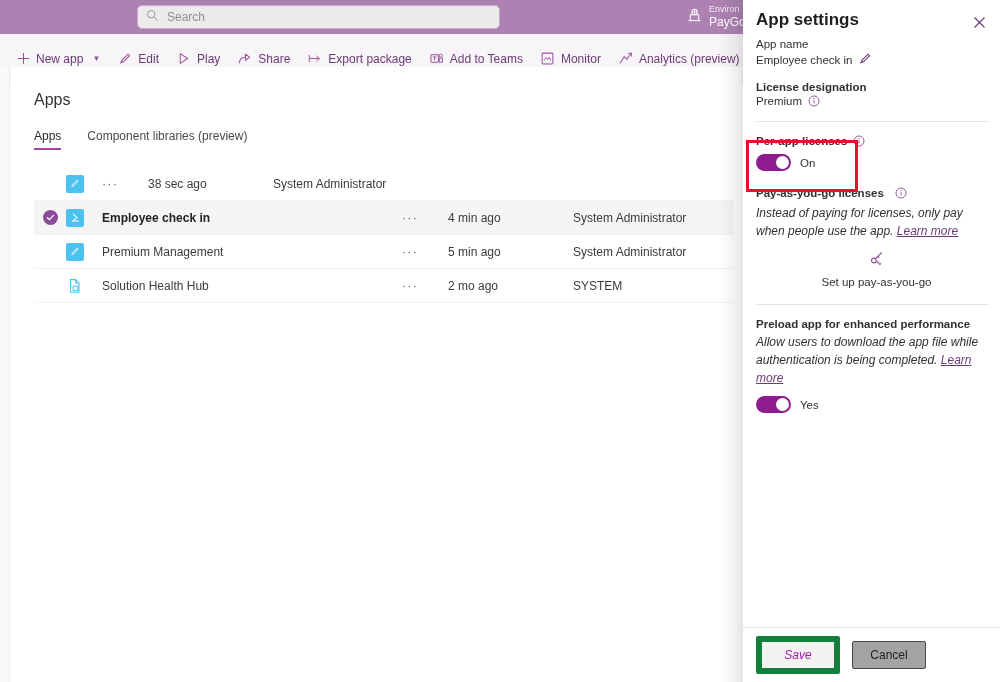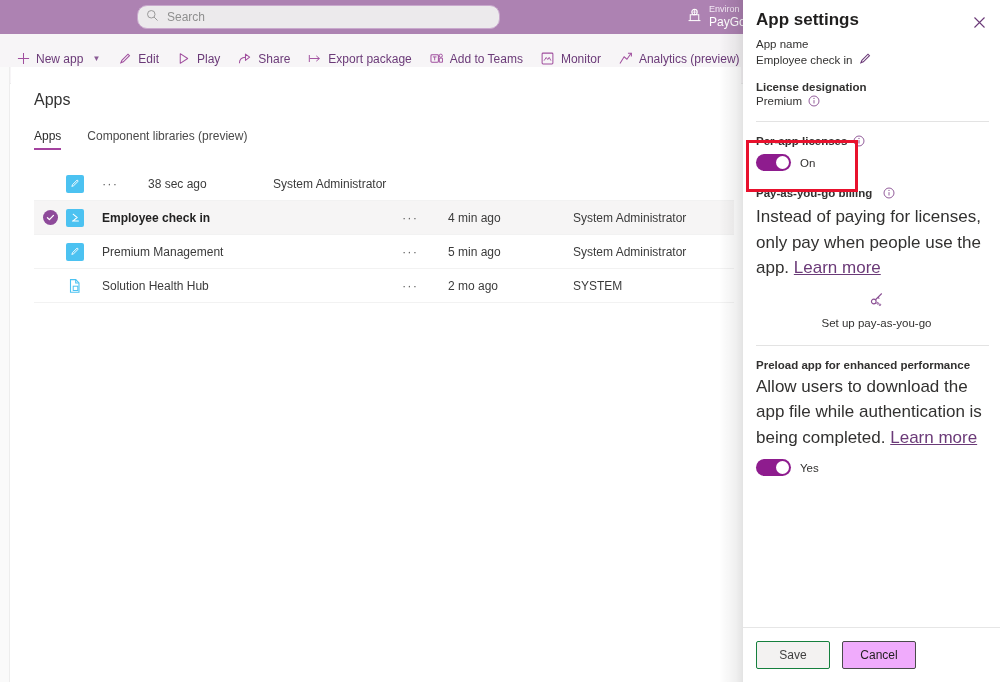--- a/index.html
+++ b/index.html
@@ -13,21 +13,21 @@
   #root { position: relative; width: 1000px; height: 682px; }
 
   
   .topbar {
     position: absolute; top: 0; left: 0; width: 1000px; height: 34px;
     background: #ad82b2;
     display: flex; align-items: center;
   }
   .search-box {
     position: absolute; left: 137px; top: 5px; width: 363px; height: 24px;
-    background: #eceaec; border: 1px solid #c9a9cd; border-radius: 10px;
+    background: #eceaec; border: 1px solid #c9a9cd; border-radius: 5px;
     display: flex; align-items: center; padding: 0 8px; box-sizing: border-box;
   }
   .search-box .ph { font-size: 12px; color: #8f8f8f; margin-left: 8px; }
   .env-block {
     position: absolute; left: 686px; top: 2px; height: 30px;
     display: flex; align-items: center; color: #ffffff; overflow: hidden; width: 58px;
   }
   .env-text { margin-left: 6px; line-height: 1.25; }
   .env-text .l1 { font-size: 9px; color: #f3e9f4; white-space: nowrap; }
   .env-text .l2 { font-size: 12px; color: #ffffff; white-space: nowrap; }
@@ -114,21 +114,21 @@
   .panel-title { position: absolute; left: 13px; top: 10px; font-size: 17px; font-weight: 600; color: #201f1e; }
   .panel-close {
     position: absolute; right: 12px; top: 13px; width: 18px; height: 18px;
     display: flex; align-items: center; justify-content: center; cursor: pointer;
   }
   .p-body { position: absolute; left: 13px; top: 38px; width: 233px; }
   .lbl { font-size: 11.5px; color: #323130; margin-bottom: 2px; }
   .lbl.bold { font-weight: 700; }
   .val-row { display: flex; align-items: center; gap: 6px; font-size: 11.5px; color: #323130; }
   .hr { height: 1px; background: #e3e3e3; margin: 10px 0 0 0; }
-  .desc { font-size: 17px; color: #323130; line-height: 1.5; }
+  .desc { font-size: 12px; color: #323130; line-height: 1.5; font-style: italic; }
   a.learn { color: #6b3a78; text-decoration: underline; cursor: pointer; }
   .toggle {
     width: 35px; height: 17px; border-radius: 9px; background: #8e1c8e;
     position: relative; display: inline-block; vertical-align: middle; cursor: pointer;
   }
   .toggle .knob {
     position: absolute; right: 2px; top: 2px; width: 13px; height: 13px;
     border-radius: 50%; background: #ffffff;
   }
   .toggle-row { display: flex; align-items: center; gap: 9px; }
@@ -144,22 +144,22 @@
   .panel-footer {
     position: absolute; left: 0; bottom: 0; width: 257px; height: 55px;
     border-top: 1px solid #e6e6e6; box-sizing: border-box;
     display: flex; align-items: center; padding-left: 13px; gap: 12px;
   }
   .btn {
     height: 26px; min-width: 72px; font-size: 12px; border-radius: 2px;
     display: flex; align-items: center; justify-content: center; cursor: pointer;
     font-family: "Liberation Sans", sans-serif;
   }
-  .btn.primary-dis { background: #f3f2f1; color: #404040; border: 1px solid #15803d; cursor: default; }
-  .btn.secondary { background: #f0abfc; color: #201f1e; border: 1px solid #4a4a4a; }
+  .btn.primary-dis { background: #f3f2f1; color: #a21caf; border: 6px solid #15803d; cursor: default; font-style: italic; }
+  .btn.secondary { background: #a3a3a3; color: #201f1e; border: 1px solid #4a4a4a; }
 </style>
 </head>
 <body>
 
 <div id="root">
 
   <div class="topbar">
     <div class="search-box">
       <span class="ic">
         <svg width="13" height="13" viewBox="0 0 16 16">
@@ -422,21 +422,21 @@
         <div class="toggle-row" style="margin-top:7px;">
           <span class="toggle">
               <span class="knob"></span>
             </span>
           <span class="toggle-lbl">On</span>
         </div>
       </div>
 
       <div style="margin-top:16px;">
         <div class="val-row">
-          <span class="lbl bold" style="margin:0;">Pay-as-you-go billing</span>
+          <span class="lbl bold" style="margin:0;">Pay-as-you-go licenses</span>
           <span class="info-i" style="margin-left:5px;">
             <svg width="12" height="12" viewBox="0 0 13 13">
                 <circle cx="6.5" cy="6.5" r="5.4" fill="none" stroke="#8a4f93" stroke-width="1"></circle>
                 <path d="M6.5 5.6v3.6" stroke="#8a4f93" stroke-width="1"></path>
                 <circle cx="6.5" cy="3.7" r="0.65" fill="#8a4f93"></circle>
               </svg>
           </span>
         </div>
         <div class="desc" style="margin-top:5px;">
           <span>Instead of paying for licenses, only pay when people use the app.</span>

